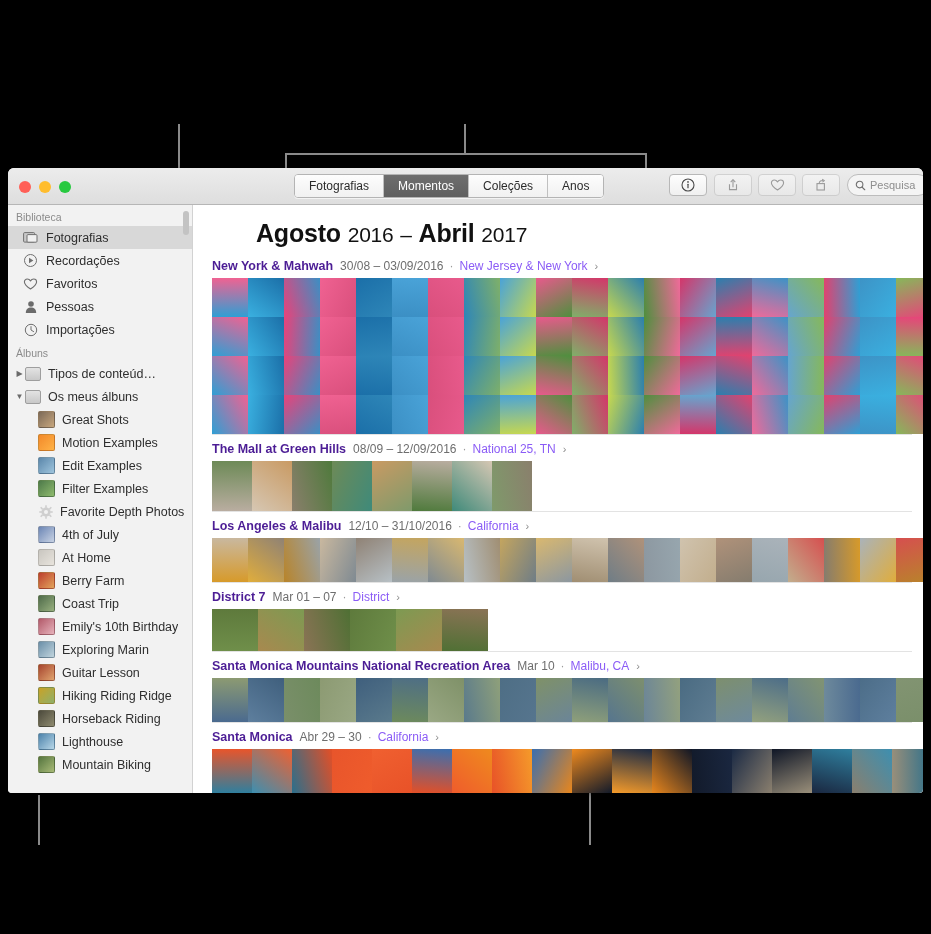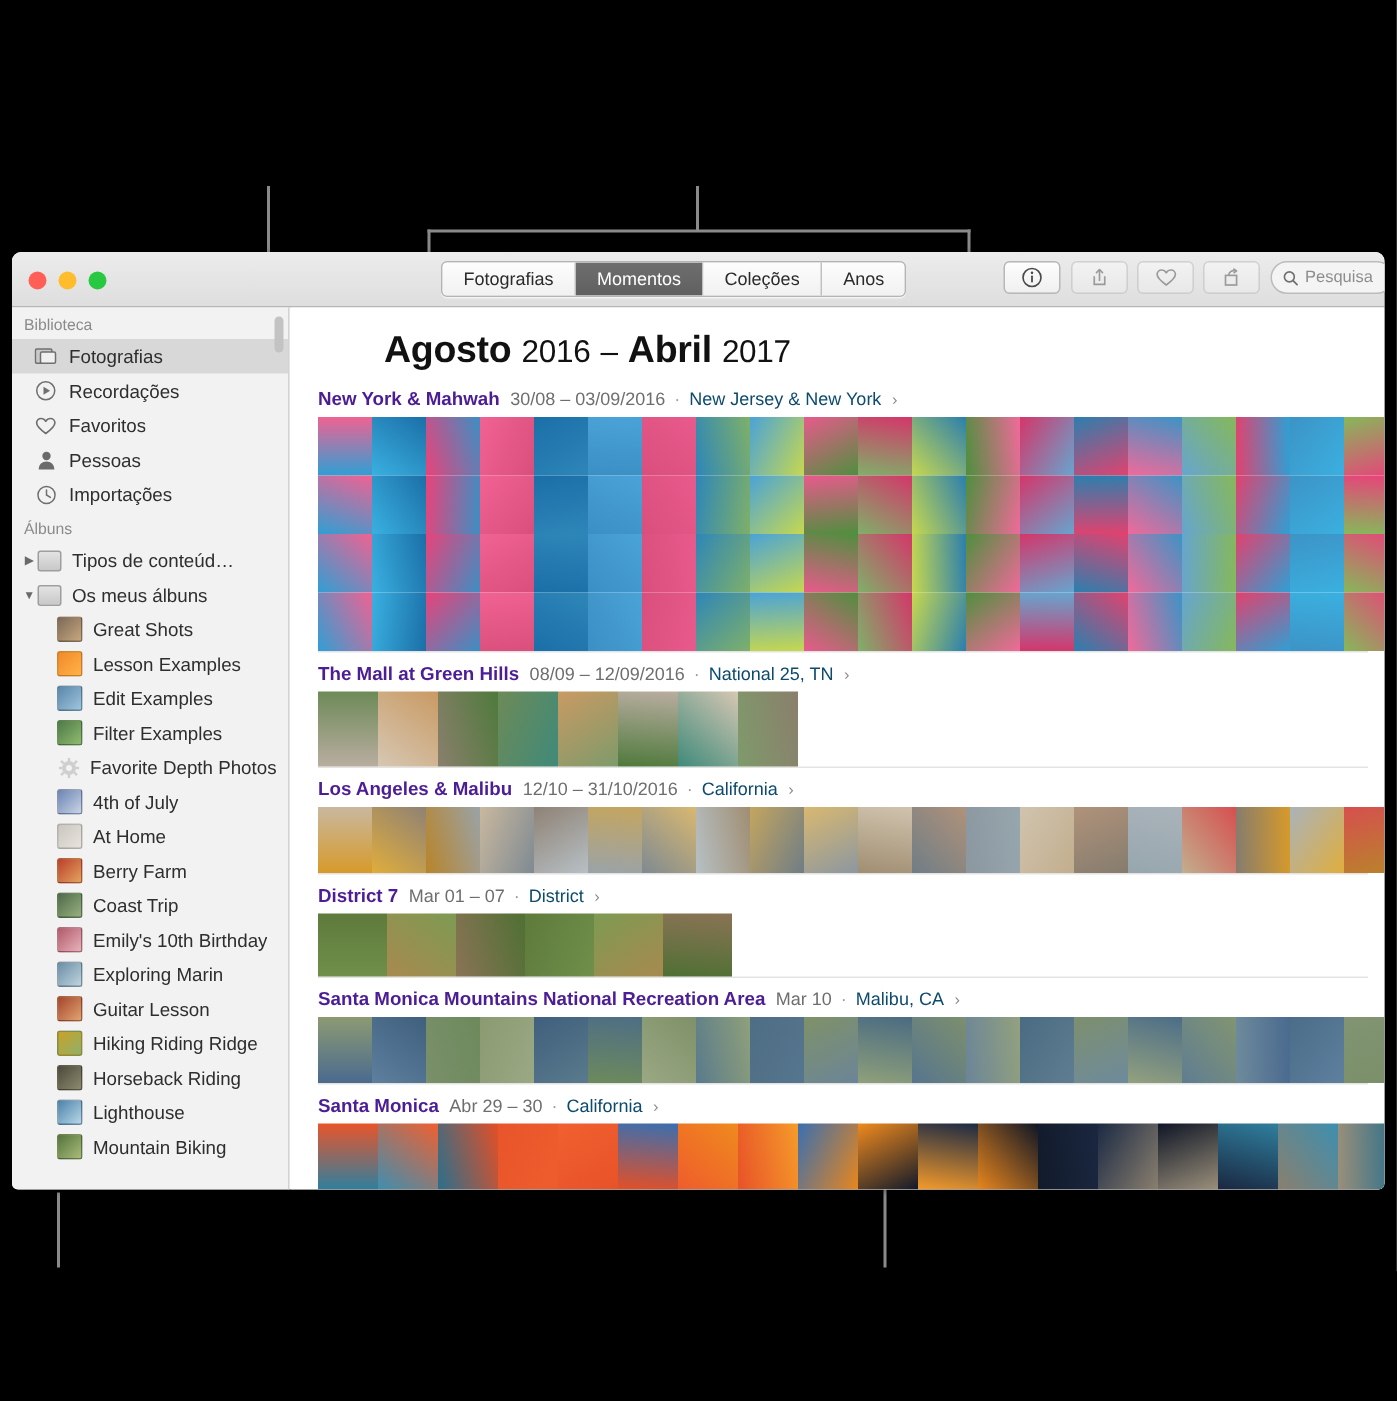--- a/index.html
+++ b/index.html
@@ -211,21 +211,21 @@
   .moment-head {
     display: flex;
     align-items: baseline;
     font-size: 12px;
     padding: 7px 0 5px 0;
     white-space: nowrap;
   }
   .m-title { font-weight: bold; color: #4c1d95; font-size: 12.5px; }
   .m-dates { color: #6e6e6e; margin-left: 7px; }
   .m-dot   { color: #9b9b9b; margin: 0 6px; }
-  .m-place { color: #0c4a6e; }
+  .m-place { color: #8b5cf6; }
   .m-chev  { color: #8c8c8c; margin-left: 7px; font-size: 11px; }
 
   .strip { display: flex; flex-wrap: wrap; }
   .strip .ph {
     flex: none;
     background-size: cover;
   }
   .divider {
     height: 1px;
     background: #e3e3e3;
@@ -379,21 +379,21 @@
         <span class="sb-label">Os meus álbuns</span>
       </div>
 
       <div id="album-list">
           <div class="sb-row album">
             <span class="thumb-ico" style="background: linear-gradient(135deg, rgb(124, 106, 88) 0%, rgb(200, 167, 126) 100%);"></span>
             <span class="sb-label">Great Shots</span>
           </div>
           <div class="sb-row album">
             <span class="thumb-ico" style="background: linear-gradient(135deg, rgb(242, 137, 42) 0%, rgb(255, 179, 71) 100%);"></span>
-            <span class="sb-label">Lesson Examples</span>
+            <span class="sb-label">Motion Examples</span>
           </div>
           <div class="sb-row album">
             <span class="thumb-ico" style="background: linear-gradient(135deg, rgb(91, 135, 171) 0%, rgb(159, 197, 221) 100%);"></span>
             <span class="sb-label">Edit Examples</span>
           </div>
           <div class="sb-row album">
             <span class="thumb-ico" style="background: linear-gradient(135deg, rgb(78, 122, 74) 0%, rgb(143, 187, 110) 100%);"></span>
             <span class="sb-label">Filter Examples</span>
           </div>
           <div class="sb-row album">

